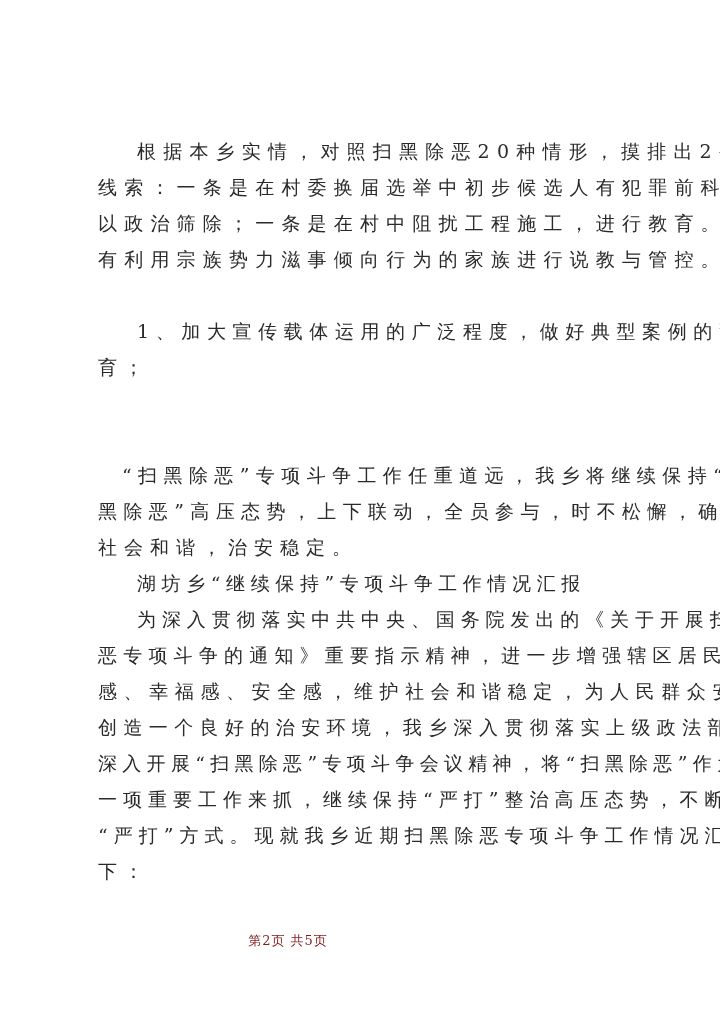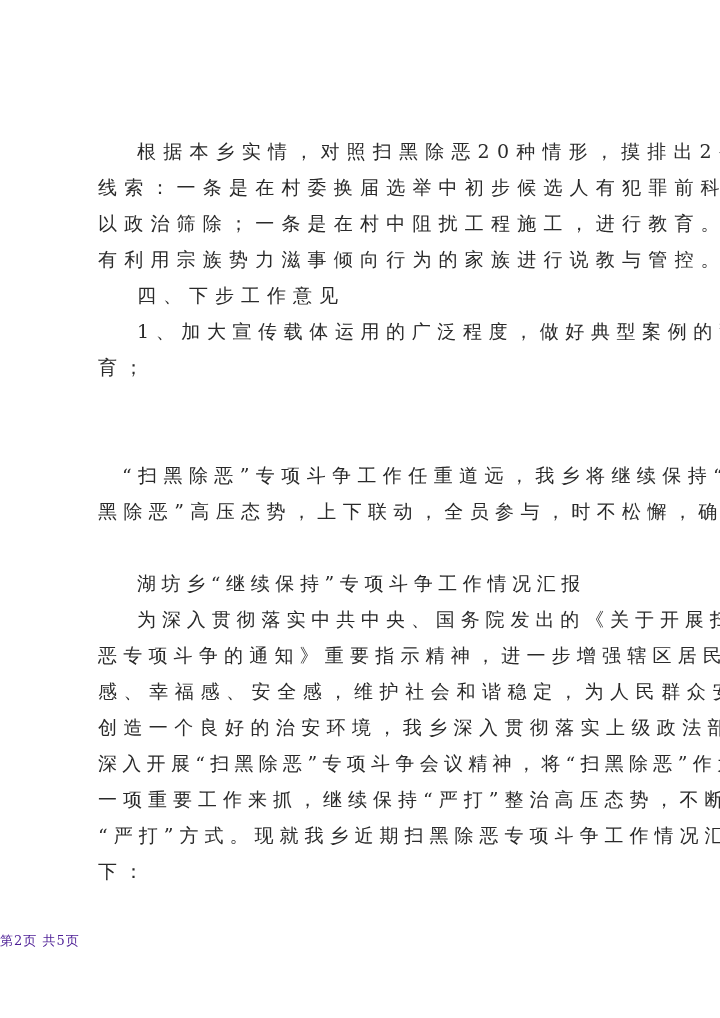--- a/index.html
+++ b/index.html
@@ -1,36 +1,36 @@
 <!DOCTYPE html>
 <html><head>
 <meta charset="utf-8">
 <style>
   html, body { margin:0; padding:0; background:#ffffff; }
   body { width:720px; height:1018px; position:relative; overflow:hidden;
          font-family:"DejaVu Serif", "Liberation Serif", serif; color:#222; }
   .page { position:absolute; left:0; top:0; width:720px; height:1018px; background:#fff; }
   .line { position:absolute; left:98px; height:30px; line-height:30px; font-size:19px;
           white-space:nowrap; letter-spacing:7px; color:#2a2a2a; }
-  .footer { position:absolute; top:932px; left:0; width:576px; text-align:left;
-            font-size:13px; letter-spacing:1px; color:#4c1d95; }
+  .footer { position:absolute; top:932px; left:0; width:576px; text-align:center;
+            font-size:13px; letter-spacing:1px; color:#7f1d1d; }
 </style>
 </head>
 <body>
 
 <div class="page">
   <div class="line" style="top:136px;left:137px;letter-spacing:7.2px">根据本乡实情，对照扫黑除恶20种情形，摸排出2条重要</div>
   <div class="line" style="top:172px;letter-spacing:7.2px">线索：一条是在村委换届选举中初步候选人有犯罪前科的人员予</div>
   <div class="line" style="top:208px;letter-spacing:7.2px">以政治筛除；一条是在村中阻扰工程施工，进行教育。同时，对</div>
   <div class="line" style="top:244px;letter-spacing:7.2px">有利用宗族势力滋事倾向行为的家族进行说教与管控。</div>
-  <div class="line" style="top:280px;left:137px">四、下步工作意见</div>
   <div class="line" style="top:316px;left:137px;letter-spacing:6.6px">1、加大宣传载体运用的广泛程度，做好典型案例的警示教</div>
   <div class="line" style="top:352px">育；</div>
   <div class="line" style="top:460px;left:122px;letter-spacing:6.4px">“扫黑除恶”专项斗争工作任重道远，我乡将继续保持“扫</div>
   <div class="line" style="top:496px;letter-spacing:6.4px">黑除恶”高压态势，上下联动，全员参与，时不松懈，确保乡域</div>
+  <div class="line" style="top:532px">社会和谐，治安稳定。</div>
   <div class="line" style="top:568px;left:137px;letter-spacing:5.6px">湖坊乡“继续保持”专项斗争工作情况汇报</div>
   <div class="line" style="top:604px;left:137px;letter-spacing:5.9px">为深入贯彻落实中共中央、国务院发出的《关于开展扫黑除</div>
   <div class="line" style="top:640px;letter-spacing:6.2px">恶专项斗争的通知》重要指示精神，进一步增强辖区居民的获得</div>
   <div class="line" style="top:676px;letter-spacing:6.6px">感、幸福感、安全感，维护社会和谐稳定，为人民群众安居乐业</div>
   <div class="line" style="top:712px;letter-spacing:6.4px">创造一个良好的治安环境，我乡深入贯彻落实上级政法部门关于</div>
   <div class="line" style="top:748px;letter-spacing:5.3px">深入开展“扫黑除恶”专项斗争会议精神，将“扫黑除恶”作为</div>
   <div class="line" style="top:784px;letter-spacing:6.0px">一项重要工作来抓，继续保持“严打”整治高压态势，不断改进</div>
   <div class="line" style="top:820px;letter-spacing:6.0px">“严打”方式。现就我乡近期扫黑除恶专项斗争工作情况汇报如</div>
   <div class="line" style="top:856px">下：</div>
 

